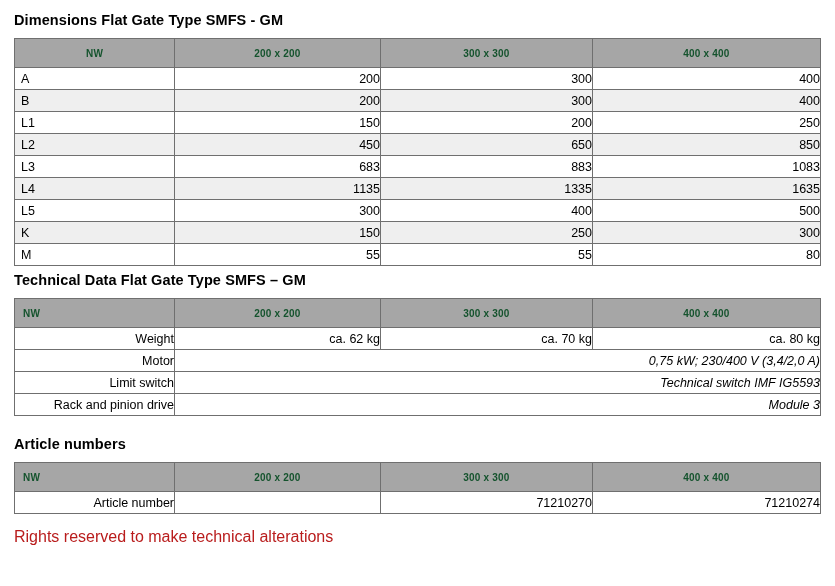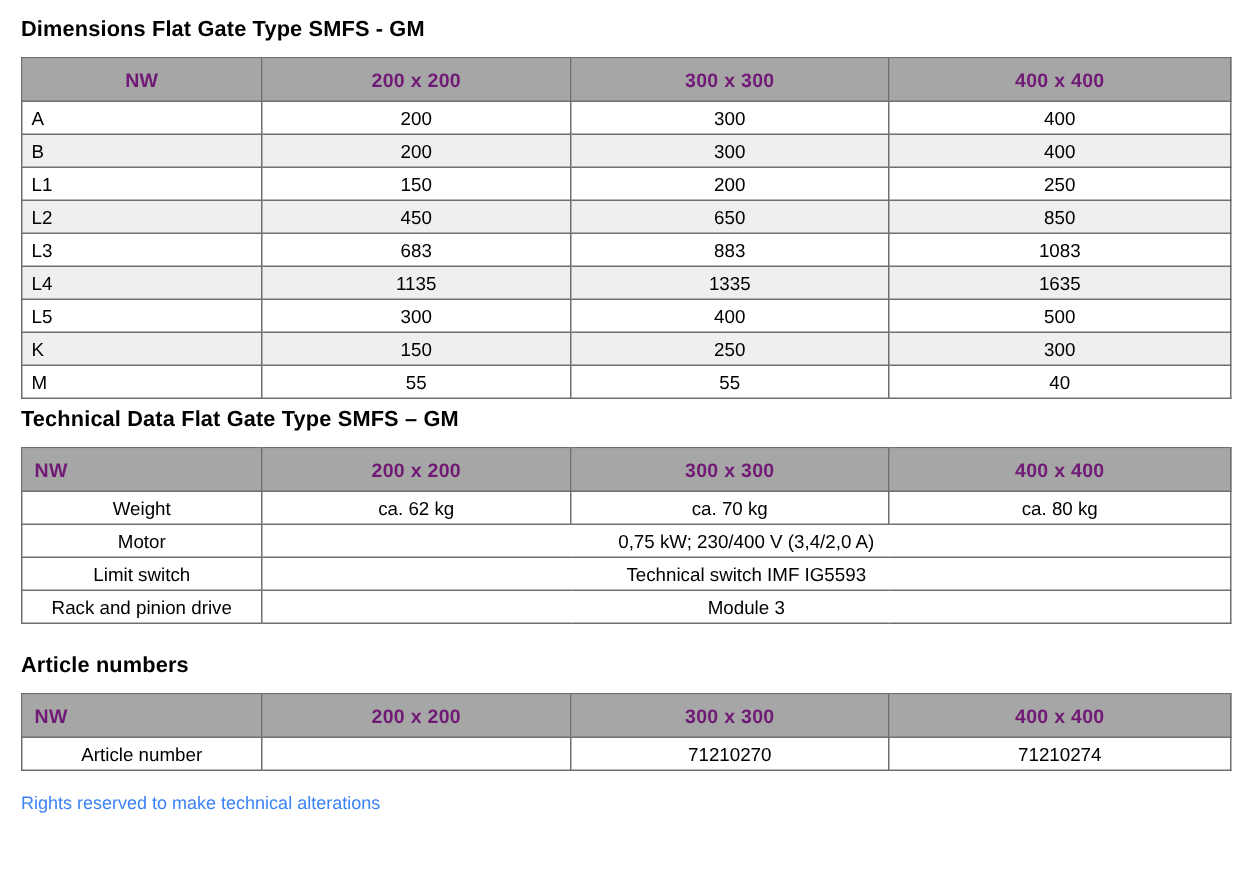--- a/index.html
+++ b/index.html
@@ -39,61 +39,61 @@
     table-layout: fixed;
     font-size: 12.5px;
   }
   table.dims td, table.dims th,
   table.tech td, table.tech th,
   table.art td, table.art th {
     border: 1px solid #6f6f6f;
   }
   th.hdr {
     background: #a6a6a6;
-    color: #701a75;
+    color: #14532d;
     font-weight: bold;
-    font-size: 13px;
+    font-size: 10px;
     height: 26px;
     text-align: center;
     letter-spacing: 0.2px;
   }
   th.hdr.left {
     text-align: left;
     padding-left: 8px;
   }
   th.hdr.center-nw {
     text-align: center;
   }
   td {
     height: 21px;
-    text-align: center;
+    text-align: right;
     font-size: 12.5px;
     padding: 0;
   }
   td.rowlabel {
     text-align: left;
     padding-left: 6px;
   }
   td.rowlabel-c {
   }
   tr.alt td {
     background: #efefef;
   }
   .footnote {
-    font-size: 12px;
+    font-size: 16px;
     margin-top: 14px;
-    color: #3b82f6;
+    color: #b91c1c;
   }
   
   col.c0 { width: 160px; }
   col.c1 { width: 206px; }
   col.c2 { width: 212px; }
   col.c3 { width: 228px; }
   .spanall {
-    text-align: center;
+    font-style: italic;
   }
 </style>
 </head>
 <body>
 
 <div class="page">
 
   <h2 class="section-title">Dimensions Flat Gate Type SMFS - GM</h2>
 
   <table class="dims">
@@ -157,21 +157,21 @@
       <tr class="alt">
         <td class="rowlabel">K</td>
         <td>150</td>
         <td>250</td>
         <td>300</td>
       </tr>
       <tr>
         <td class="rowlabel">M</td>
         <td>55</td>
         <td>55</td>
-        <td>40</td>
+        <td>80</td>
       </tr>
     </tbody>
   </table>
 
   <h2 class="section-title second">Technical Data Flat Gate Type SMFS – GM</h2>
 
   <table class="tech">
     <colgroup>
         <col class="c0">
         <col class="c1">

